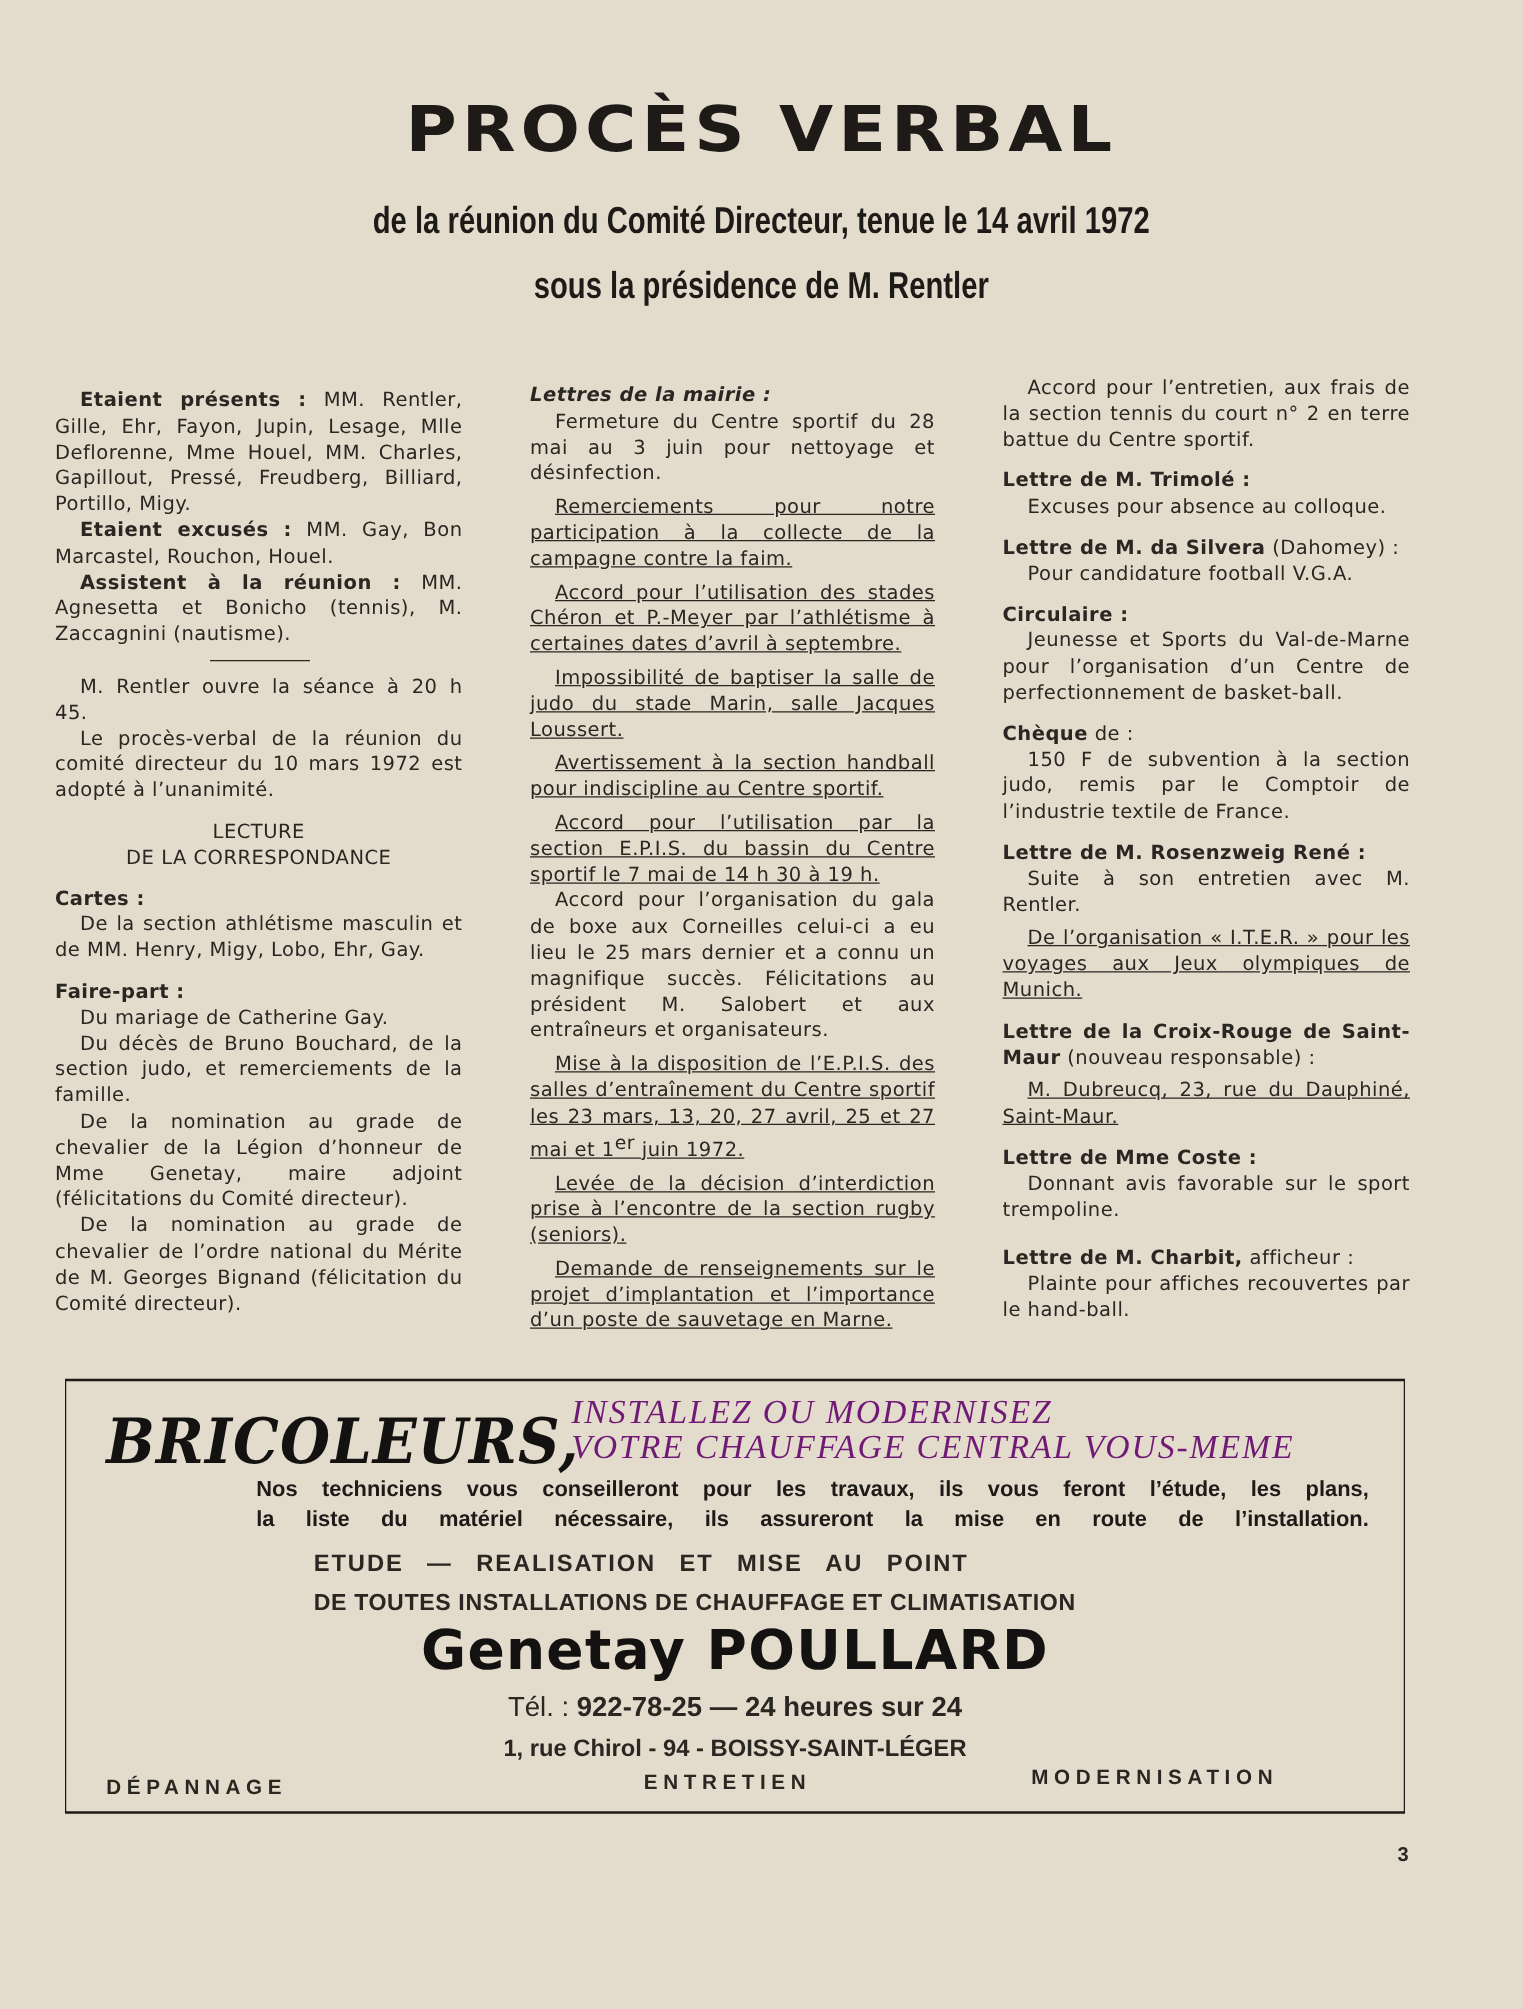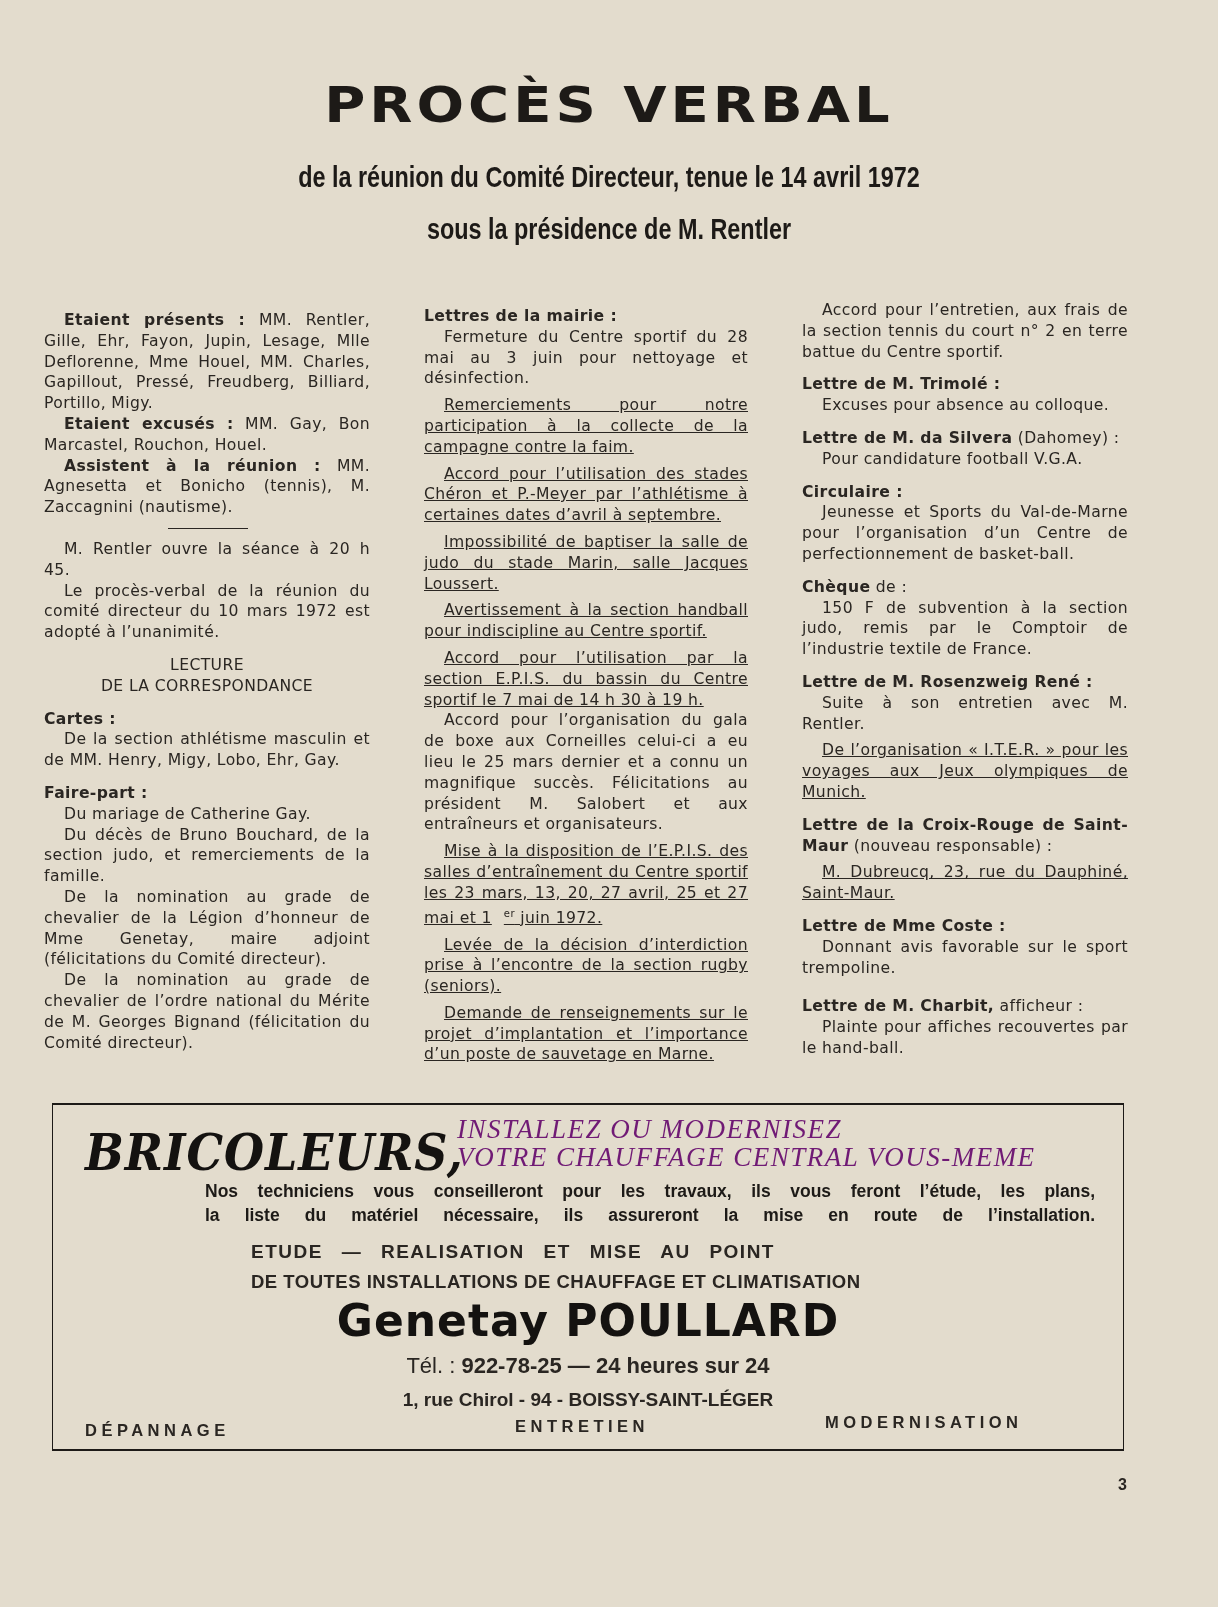--- a/index.html
+++ b/index.html
@@ -35,27 +35,27 @@
     letter-spacing: 0.4px;
   }
   .col1 { left: 44px; width: 326px; top: 310px; }
   .col2 { left: 424px; width: 324px; top: 306px; }
   .col3 { left: 802px; width: 326px; top: 300px; }
   .col p { margin: 0; text-indent: 20px; }
   .col .gap { margin-top: 6px; text-decoration: underline; }
   .col .gap2 { margin-top: 12px; }
   .col b { font-weight: bold; }
   .col .head { text-indent: 0; font-weight: bold; margin-top: 12px; }
-  .col .head.first { margin-top: 0; }
+  .col .head.first { margin-top: 0; font-style: italic; }
   .rule {
     width: 80px; height: 1px; background: #2a2622;
     margin: 10px 0 10px 124px;
   }
   .center { text-align: center; text-indent: 0 !important; }
-  sup { font-size: 10px; margin-left: 12px; }
+  sup { font-size: 15px; }
 
   .ad {
     position: absolute; left: 52px; top: 1103px; width: 1070px; height: 344px;
     border-top: 2px solid #1d1a17; border-bottom: 2px solid #1d1a17;
     border-left: 1px solid #1d1a17; border-right: 1px solid #1d1a17;
   }
   .ad .brand {
     position: absolute; left: 32px; top: 18px;
     font-family: "DejaVu Serif", serif; font-weight: 900; font-style: italic;
     font-size: 50px; letter-spacing: 1px; color: #141210;

